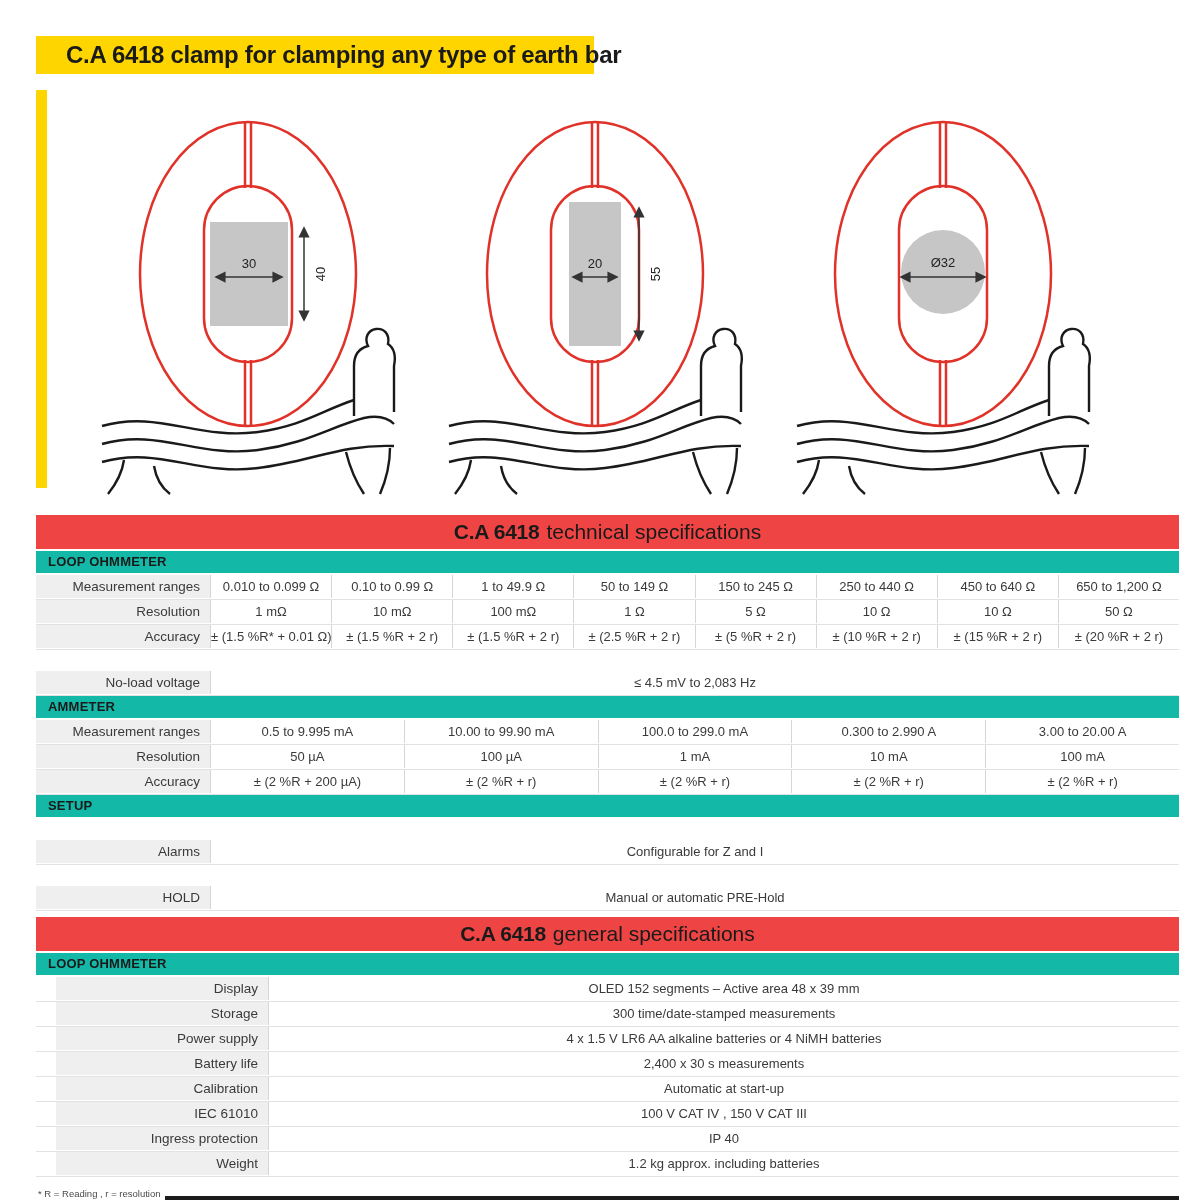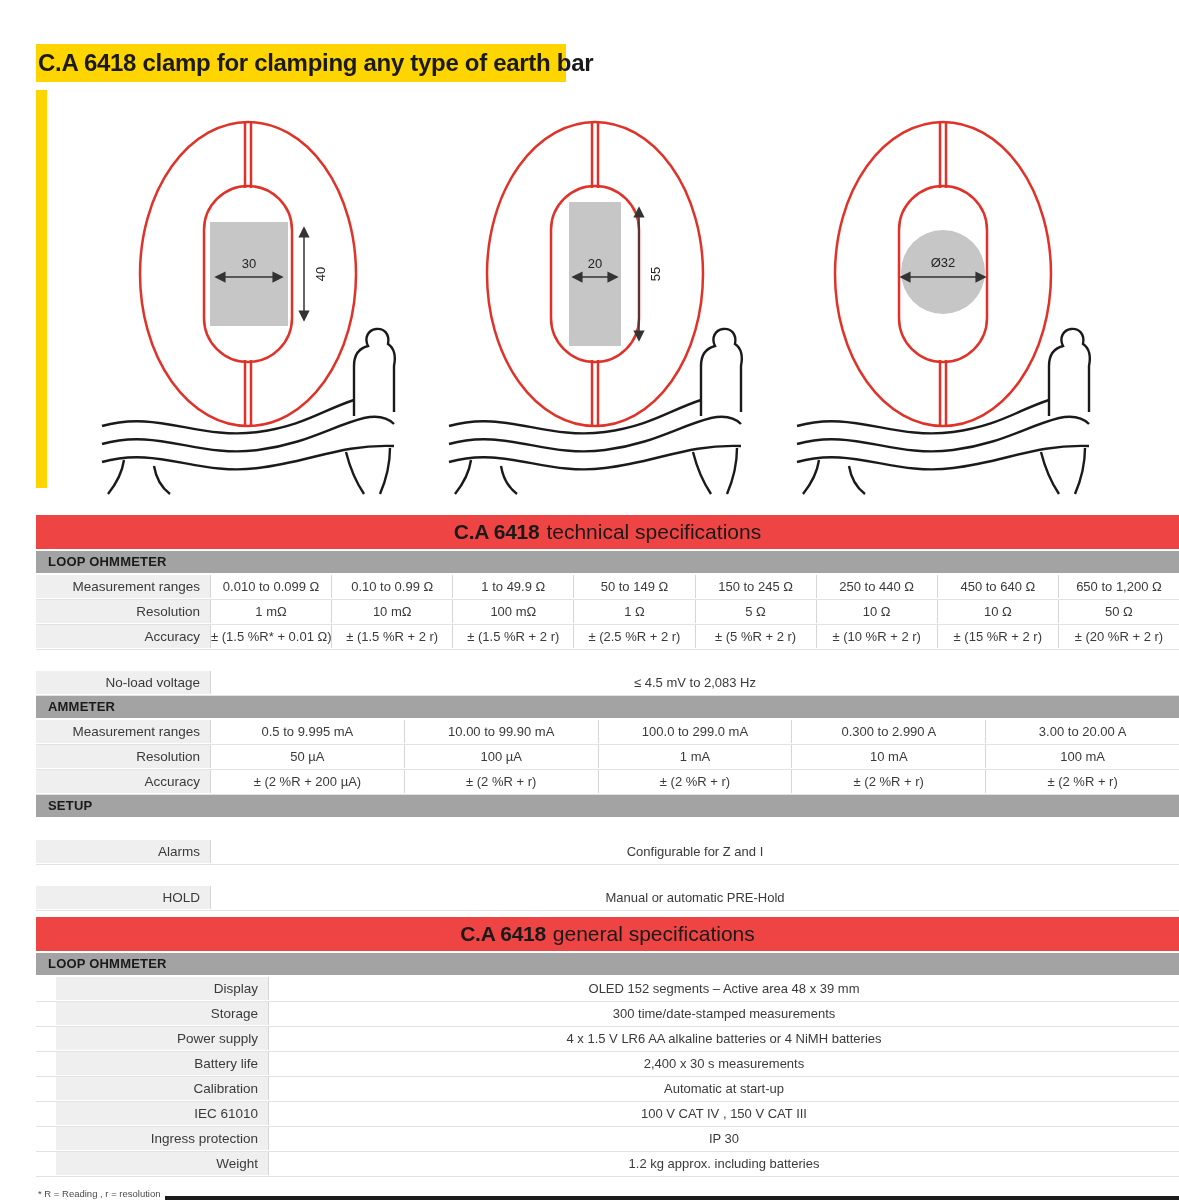--- a/index.html
+++ b/index.html
@@ -2,41 +2,41 @@
 <html><head>
 <meta charset="utf-8">
 <style>
   html,body{margin:0;padding:0;background:#ffffff;}
   .page{
     position:relative;width:1179px;height:1200px;background:#ffffff;overflow:hidden;
     font-family:"Liberation Sans","DejaVu Sans",sans-serif;color:#333;
   }
   
   .banner{
-    position:absolute;left:36px;top:44px;width:528px;height:38px;
+    position:absolute;left:36px;top:36px;width:528px;height:38px;
     background:#FFD500;color:#1a1a1a;font-weight:bold;font-size:24px;
-    line-height:38px;padding-left:2px;letter-spacing:-0.3px;white-space:nowrap;
+    line-height:38px;padding-left:30px;letter-spacing:-0.3px;white-space:nowrap;
   }
   .left-strip{position:absolute;left:36px;top:90px;width:11px;height:398px;background:#FFD500;}
 
   
   .diagram{position:absolute;top:104px;width:340px;height:392px;}
   .d1{left:88px}.d2{left:435px}.d3{left:783px}
   .dim-text{font-size:13px;fill:#222;font-family:"Liberation Sans","DejaVu Sans",sans-serif;}
 
   
   .spec-table{position:absolute;left:36px;width:1143px;font-size:13.5px;}
   .tbl-title{
     height:34px;line-height:34px;background:#ef4444;text-align:center;color:#1a1a1a;
     font-size:21px;border-bottom:2px solid #fff;
   }
   .tbl-title .model{font-weight:bold;letter-spacing:-0.3px;}
   .tbl-title .suffix{margin-left:7px;font-weight:normal;}
   .section-hdr{
-    height:22px;line-height:22px;background:#a3a3a3;color:#1a1a1a;font-weight:bold;
+    height:22px;line-height:22px;background:#14b8a6;color:#1a1a1a;font-weight:bold;
     font-size:13px;padding-left:12px;border-bottom:2px solid #fff;letter-spacing:0.2px;
   }
   .row{display:grid;border-bottom:1px solid #e2e2e2;}
   .row-8{grid-template-columns:174px repeat(8,1fr);}
   .row-5{grid-template-columns:174px repeat(5,1fr);}
   .row-1{grid-template-columns:174px 1fr;margin-top:21px;}
   .row-1w{grid-template-columns:212px 1fr;padding-left:20px;}
   .cell,.lbl{height:23px;line-height:23px;overflow:hidden;white-space:nowrap;}
   .lbl{
     background:#efefef;text-align:right;padding-right:10px;color:#3a3a3a;
@@ -252,21 +252,21 @@
     <div class="row row-1w">
       <div class="lbl">Calibration</div>
       <div class="cell">Automatic at start-up</div>
     </div>
     <div class="row row-1w">
       <div class="lbl">IEC 61010</div>
       <div class="cell">100 V CAT IV , 150 V CAT III</div>
     </div>
     <div class="row row-1w">
       <div class="lbl">Ingress protection</div>
-      <div class="cell">IP 30</div>
+      <div class="cell">IP 40</div>
     </div>
     <div class="row row-1w">
       <div class="lbl">Weight</div>
       <div class="cell">1.2 kg approx. including batteries</div>
     </div>
   </div>
 
   <div class="footnote">* R = Reading , r = resolution</div>
   <div class="bottom-bar"></div>
 </div>

